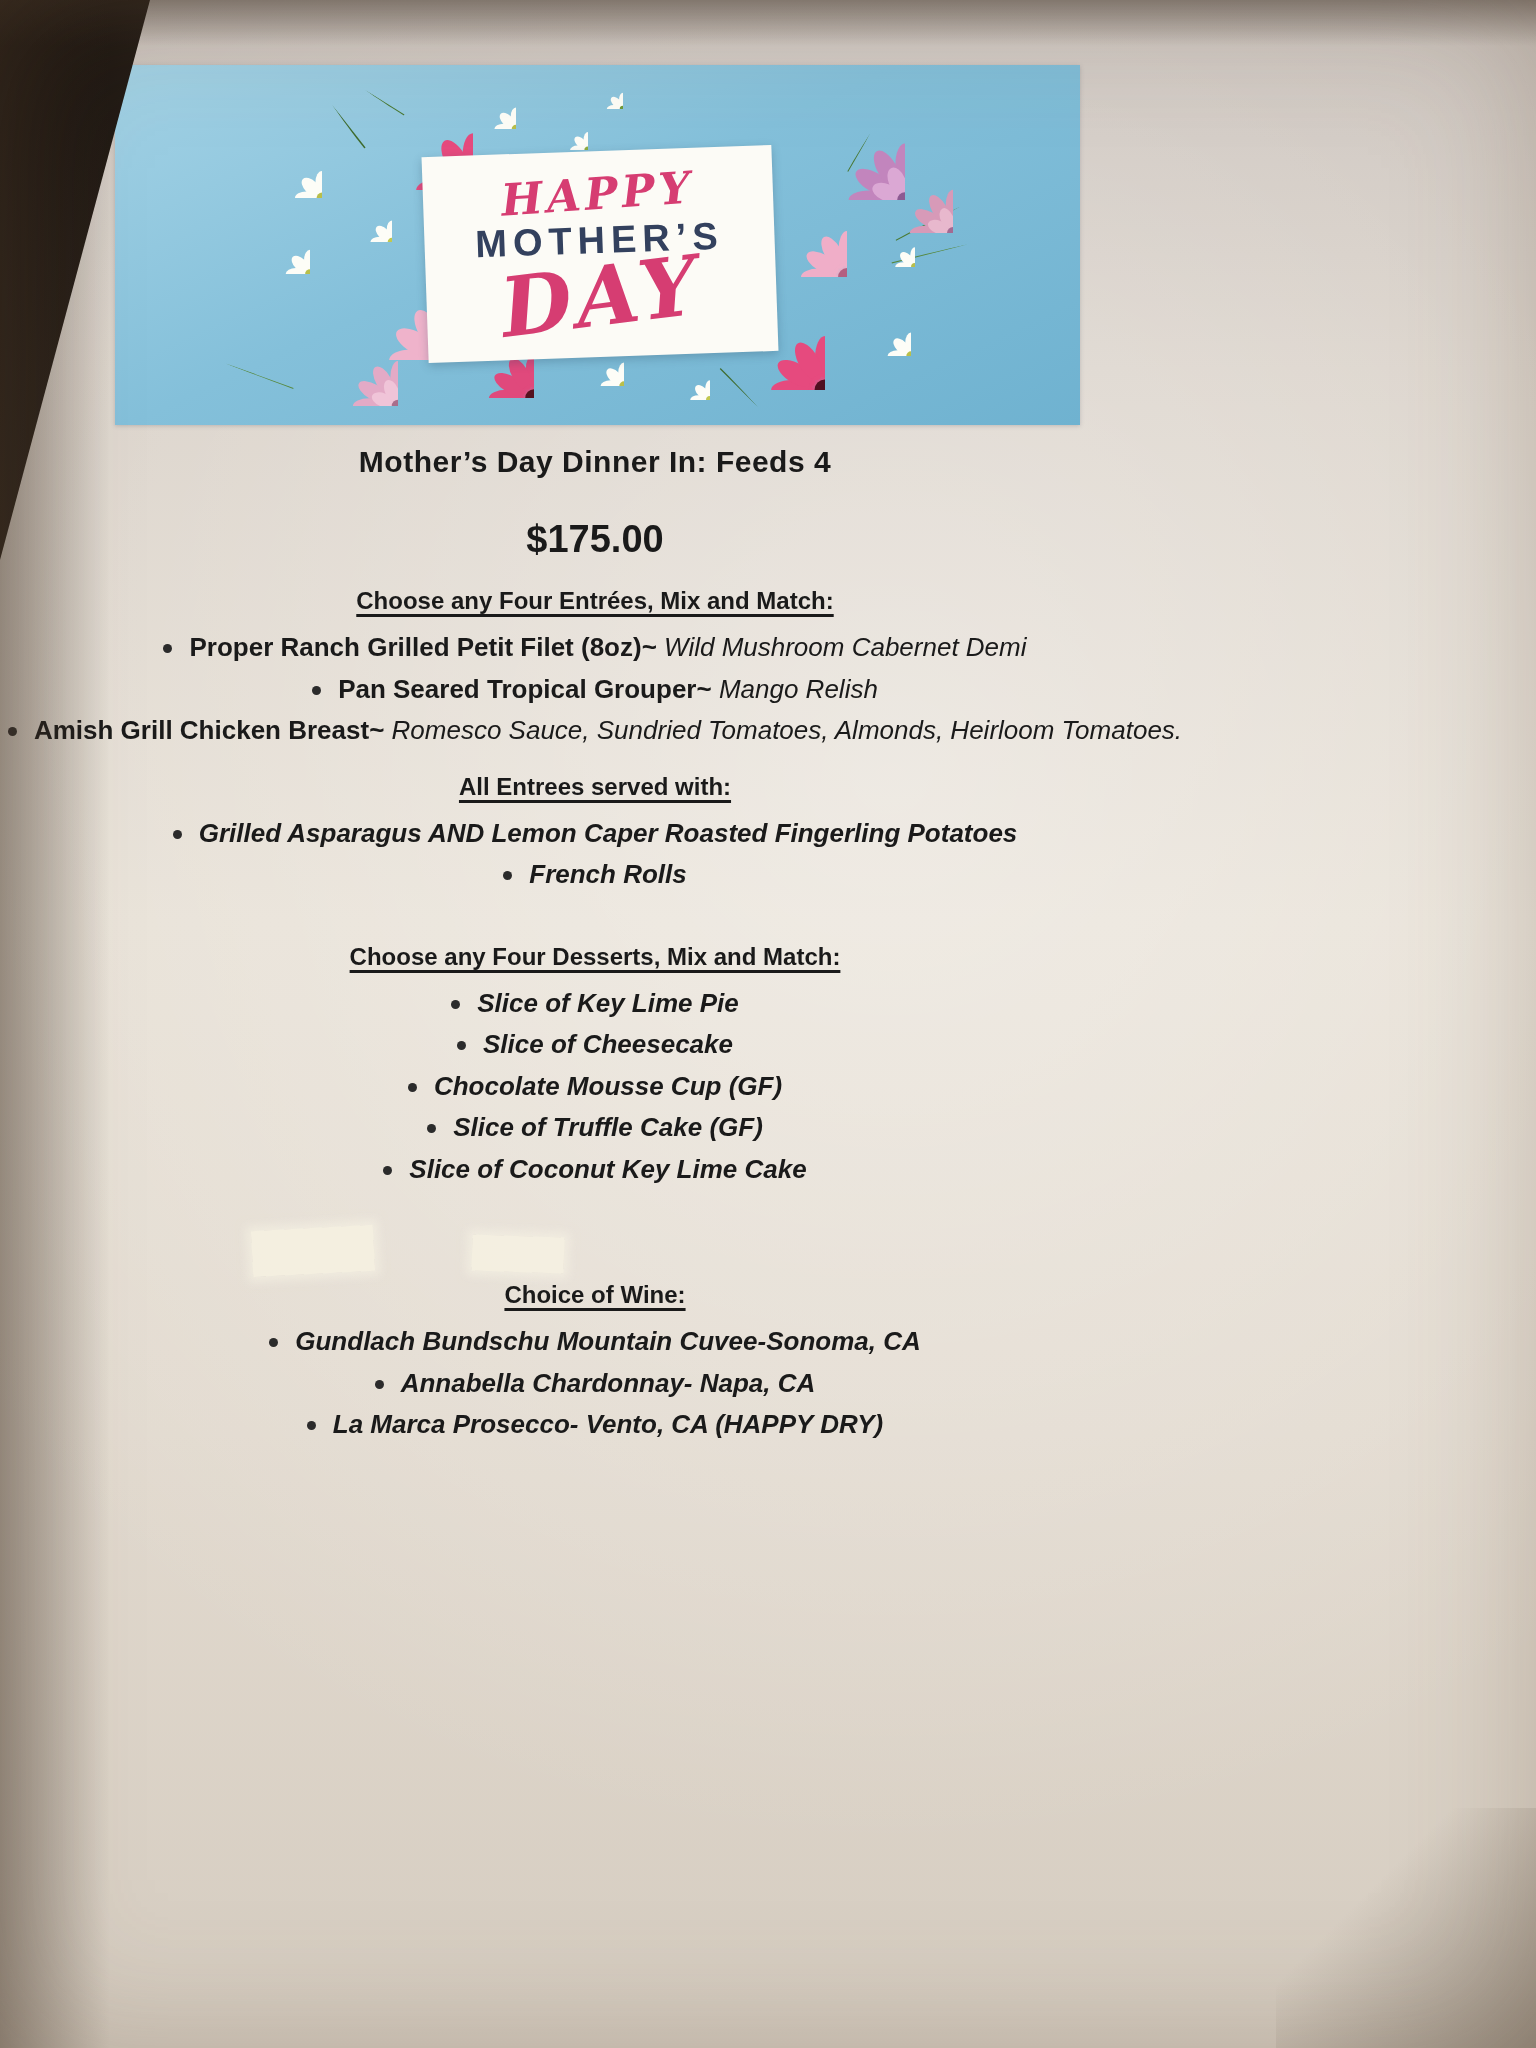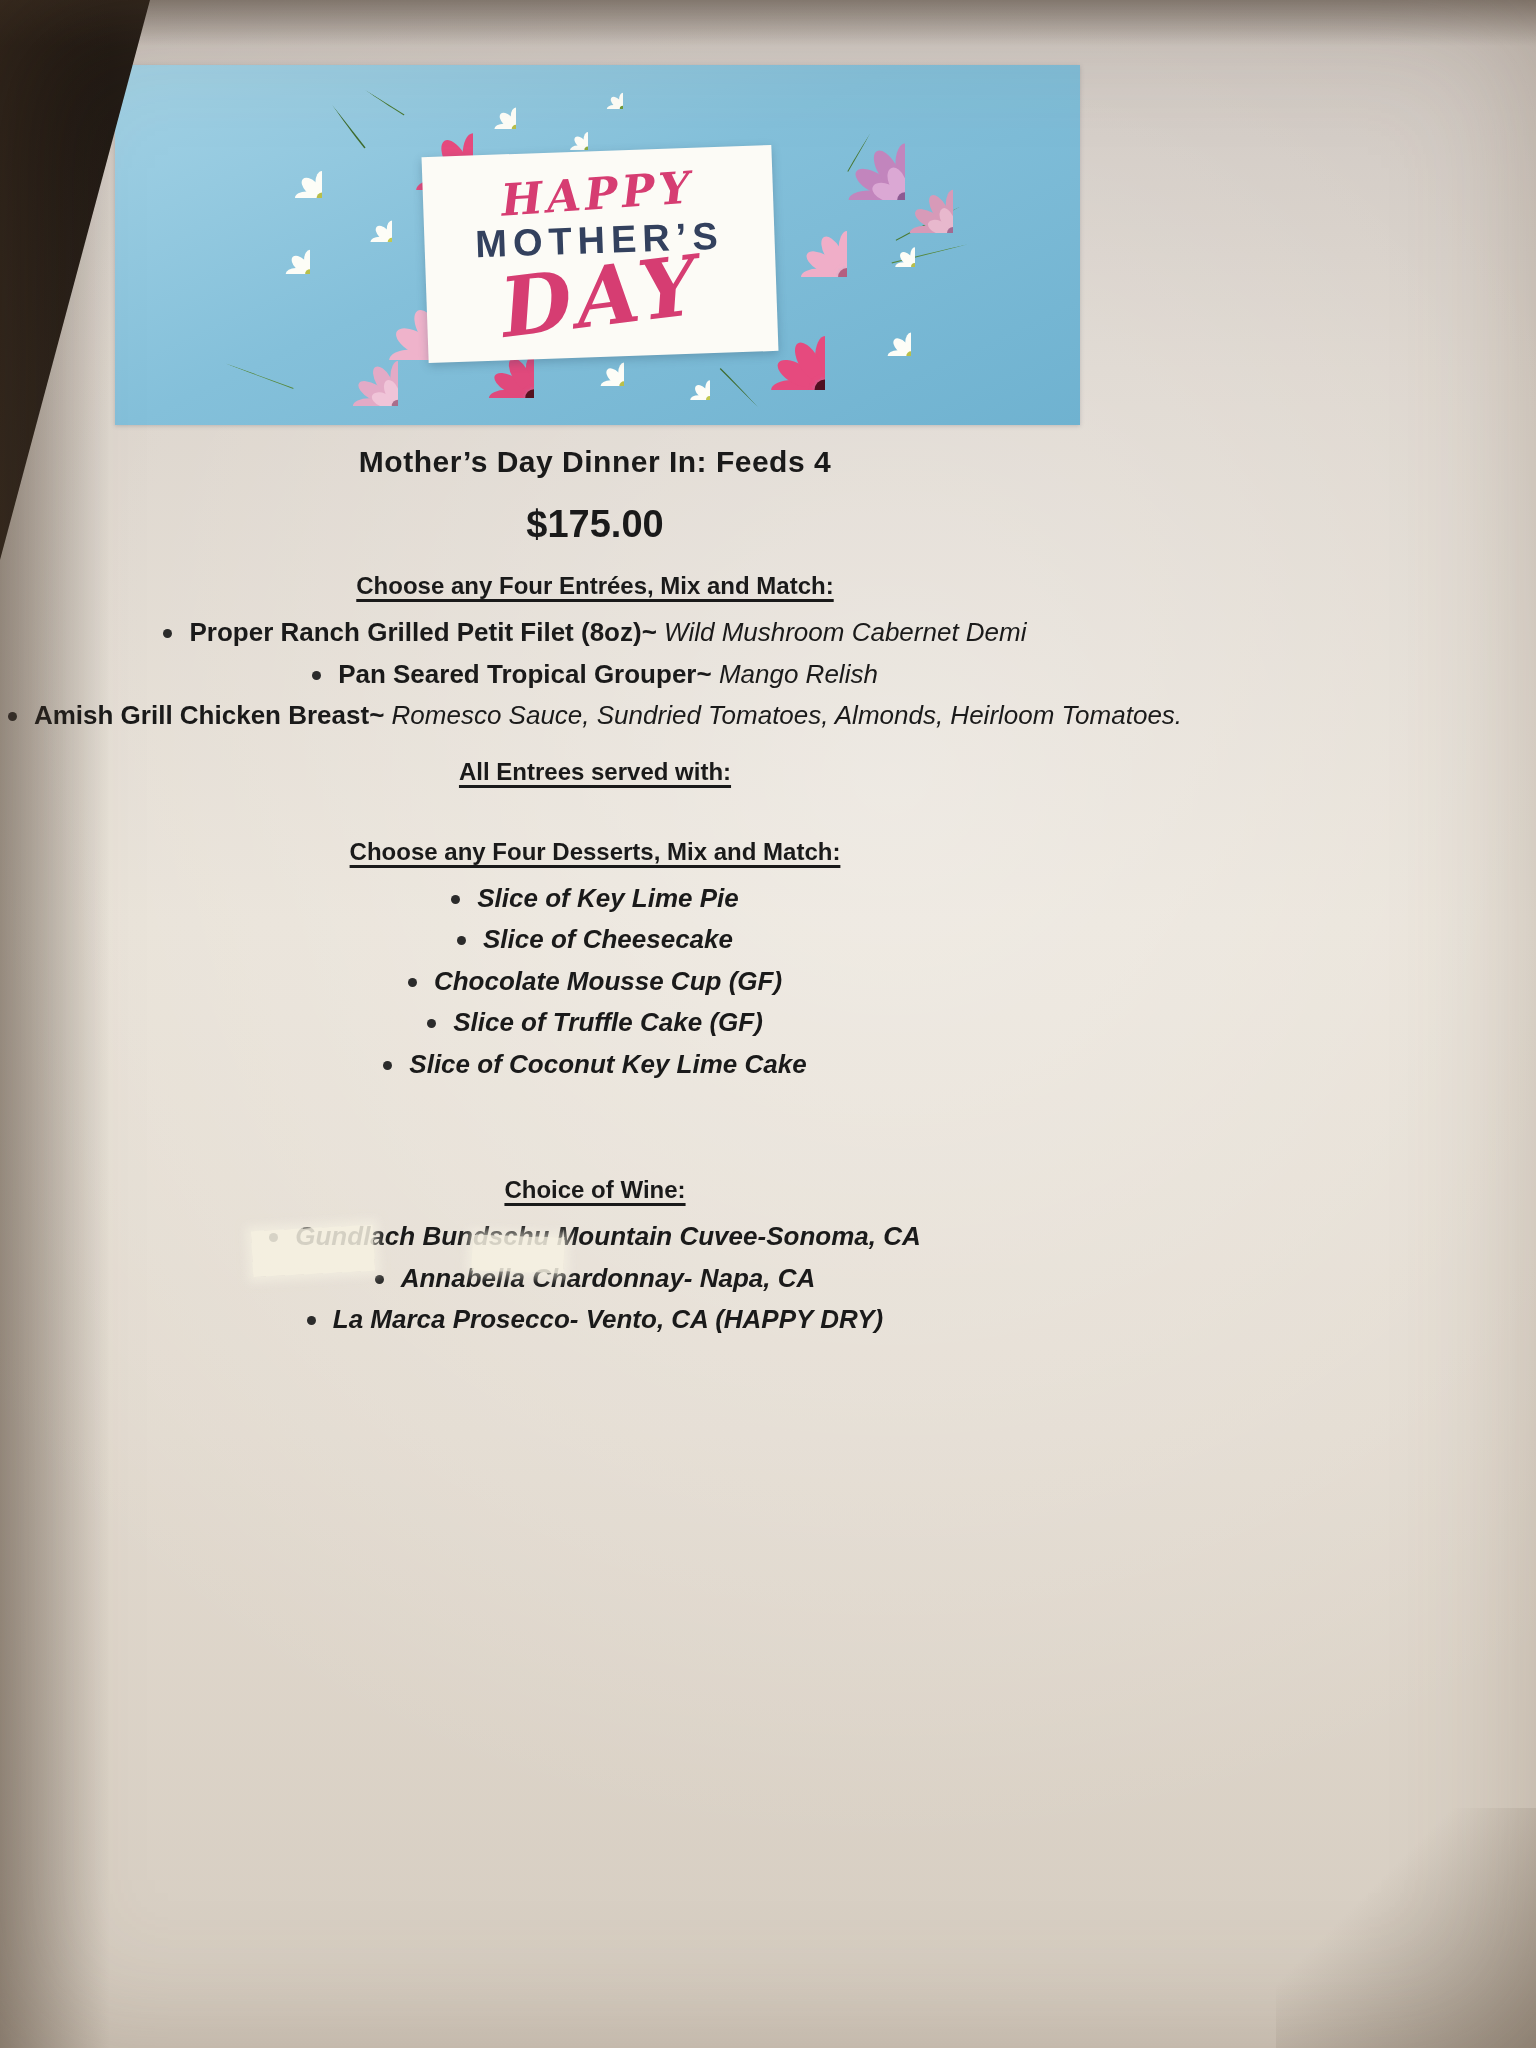--- a/index.html
+++ b/index.html
@@ -73,21 +73,21 @@
 
   
   .content{
     position:absolute;left:0;top:445px;width:1190px;
     text-align:center;color:#1a1a1a;
   }
   .menu-title{
     font-size:30px;font-weight:700;margin:0;letter-spacing:0.5px;
   }
   .menu-price{
-    font-size:38px;font-weight:700;margin-top:24px;
+    font-size:38px;font-weight:700;margin-top:39px;
   }
   .section-heading{
     font-size:24px;font-weight:700;margin:26px 0 0 0;
     text-decoration:underline;text-decoration-thickness:2.5px;text-underline-offset:5px;
   }
   .gap-md{margin-top:52px;}
   .gap-lg{margin-top:96px;}
   ul.menu-list{list-style:none;margin:16px 0 0 0;padding:0;}
   ul.menu-list li{
     margin-top:9px;font-size:26px;white-space:nowrap;line-height:1.25;
@@ -270,20 +270,24 @@
     <div class="menu-price">$175.00</div>
 
     <h2 class="section-heading">Choose any Four Entrées, Mix and Match:</h2>
     <ul class="menu-list">
       <li><span class="dot"></span><span class="item-name">Proper Ranch Grilled Petit Filet (8oz)~</span> <span class="item-desc">Wild Mushroom Cabernet Demi</span></li>
       <li><span class="dot"></span><span class="item-name">Pan Seared Tropical Grouper~</span> <span class="item-desc">Mango Relish</span></li>
       <li><span class="dot"></span><span class="item-name">Amish Grill Chicken Breast~</span> <span class="item-desc">Romesco Sauce, Sundried Tomatoes, Almonds, Heirloom Tomatoes.</span></li>
     </ul>
 
     <h2 class="section-heading">All Entrees served with:</h2>
+    <ul class="menu-list">
+      <li><span class="dot"></span><span class="item-bi">Grilled Asparagus AND Lemon Caper Roasted Fingerling Potatoes</span></li>
+      <li><span class="dot"></span><span class="item-bi">French Rolls</span></li>
+    </ul>
 
     <h2 class="section-heading gap-md">Choose any Four Desserts, Mix and Match:</h2>
     <ul class="menu-list">
       <li><span class="dot"></span><span class="item-bi">Slice of Key Lime Pie</span></li>
       <li><span class="dot"></span><span class="item-bi">Slice of Cheesecake</span></li>
       <li><span class="dot"></span><span class="item-bi">Chocolate Mousse Cup (GF)</span></li>
       <li><span class="dot"></span><span class="item-bi">Slice of Truffle Cake (GF)</span></li>
       <li><span class="dot"></span><span class="item-bi">Slice of Coconut Key Lime Cake</span></li>
     </ul>
 

